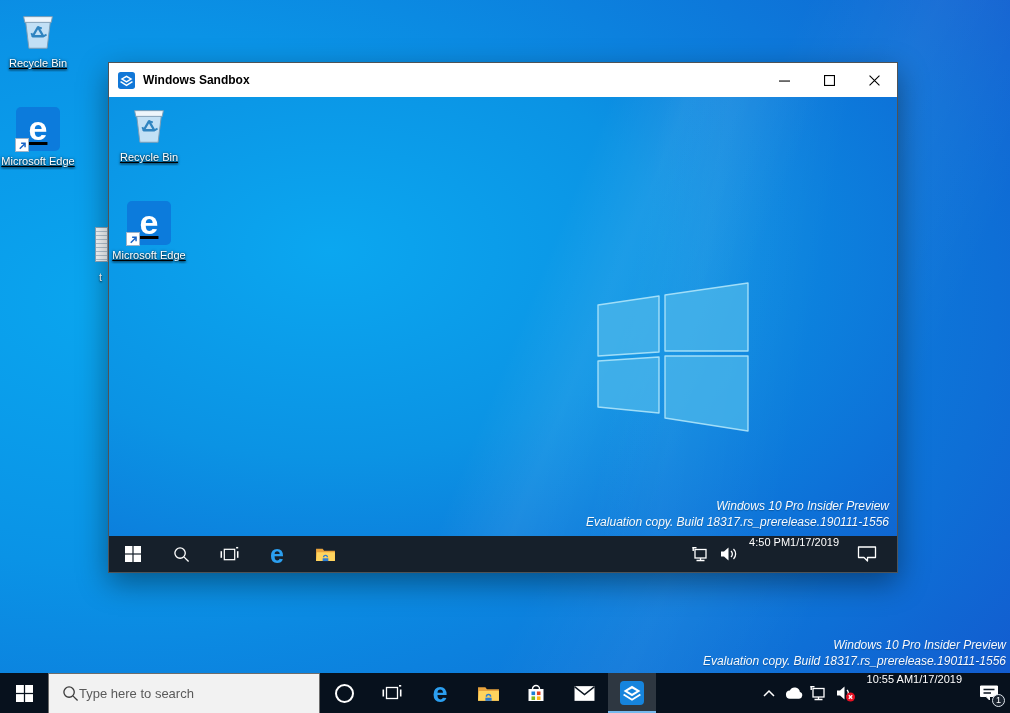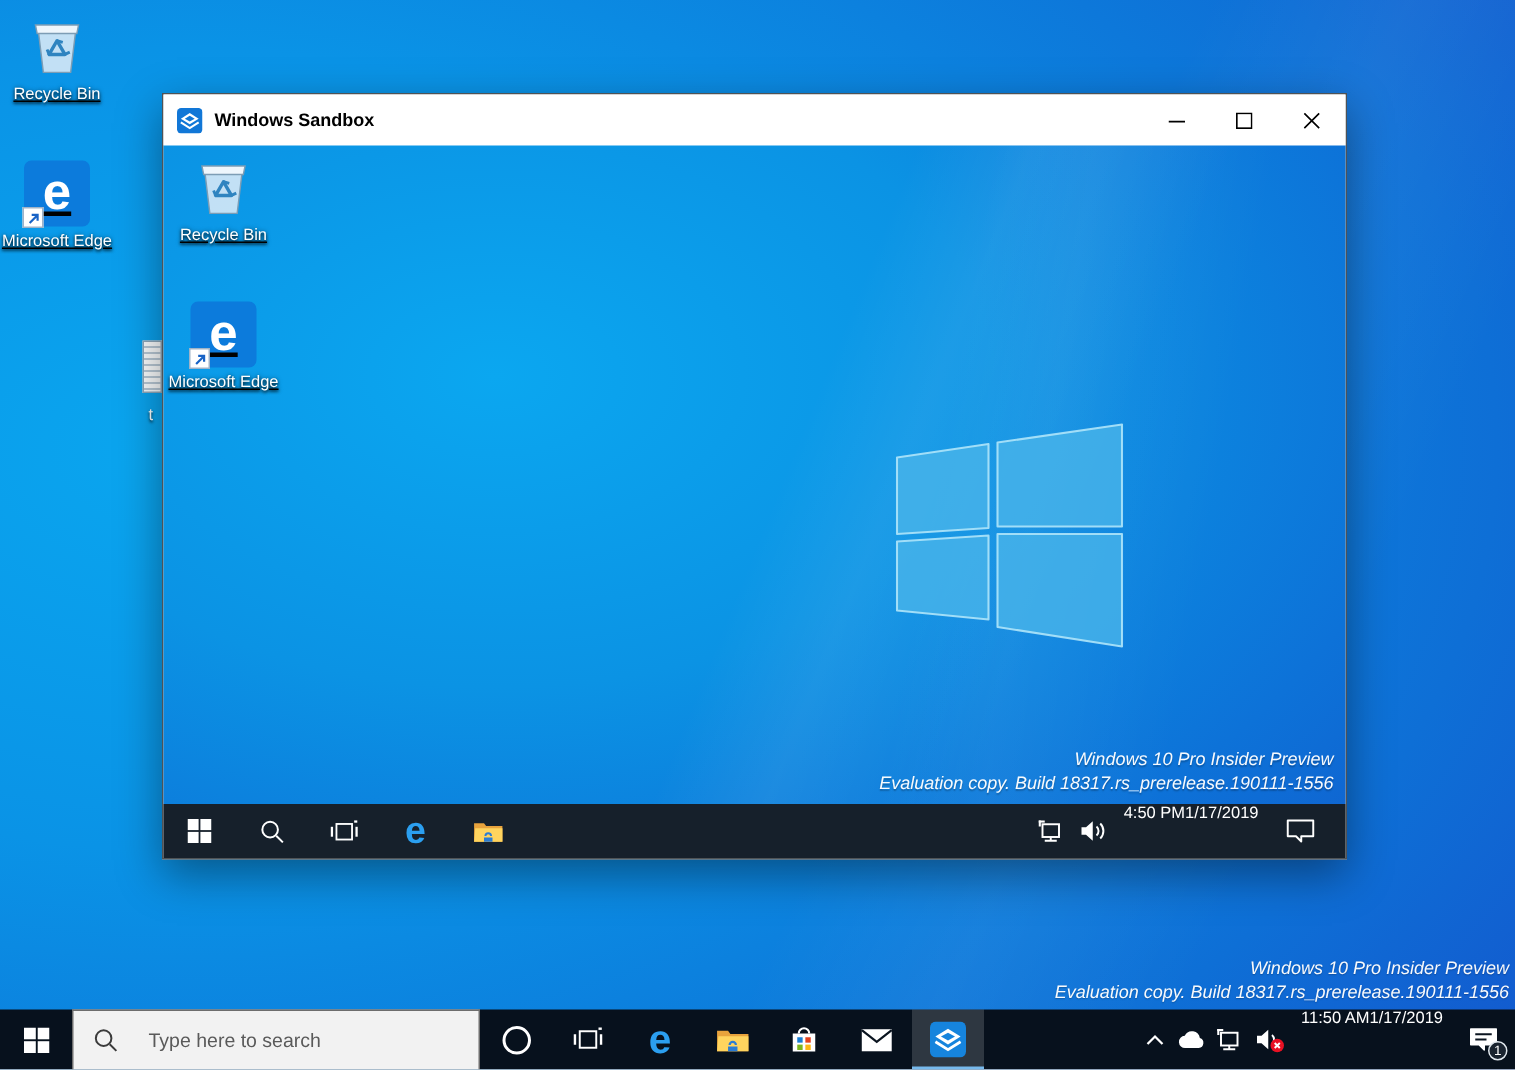--- a/index.html
+++ b/index.html
@@ -68,21 +68,21 @@
   .sandbox-taskbar { flex:0 0 36px; background:#16202b; position:relative; }
   .sandbox-taskbar .tb-btn { width:48px; }
   .sbx-tray { margin-left:auto; display:flex; align-items:stretch; padding-right:8px; }
   .sbx-tray .tb-btn { width:28px; }
   .sbx-tray .tb-btn.action { width:44px; }
 
   .host-taskbar { position:absolute; left:0; top:673px; width:1010px; height:40px; background:#07111d; }
   .host-taskbar .tb-btn { width:48px; }
   .search-box {
     width:272px; height:100%; background:#f2f2f2; border:1px solid #6d6d6d; border-bottom:none;
-    display:flex; align-items:center; gap:20px; padding-left:13px;
+    display:flex; align-items:center; gap:0; padding-left:13px;
   }
   .search-box .ph { font-size:13px; color:#5a5a5a; }
   .cortana-ring { width:19px; height:19px; border:2.5px solid #fff; border-radius:50%; }
   .host-tray { margin-left:auto; display:flex; align-items:stretch; }
   .host-tray .tb-btn { width:25px; }
   .host-tray .tb-btn.vol { width:29px; }
   .host-tray .tb-btn.action { width:42px; position:relative; }
   .badge {
     position:absolute; right:5px; bottom:6px; width:13px; height:13px; border-radius:50%;
     background:#1a2430; border:1px solid #dfe6ec; color:#fff; font-size:9px; line-height:11px; text-align:center;
@@ -356,21 +356,21 @@
     </div>
     <div class="tb-btn vol">
       <svg viewBox="0 0 20 17" width="20" height="17">
         <polygon points="1,5.5 4,5.5 8.5,1.5 8.5,14.5 4,10.5 1,10.5" fill="#fff"></polygon>
         <path d="M11 5 a4 4 0 0 1 0 6" fill="none" stroke="#fff" stroke-width="1.3"></path>
         <circle cx="14.5" cy="12" r="4.5" fill="#e81123"></circle>
         <path d="M12.8 10.3 L16.2 13.7 M16.2 10.3 L12.8 13.7" stroke="#fff" stroke-width="1.3"></path>
       </svg>
     </div>
     <div class="clock">
-      <span>11:50 AM</span>
+      <span>10:55 AM</span>
       <span>1/17/2019</span>
     </div>
     <div class="tb-btn action">
       <svg viewBox="0 0 20 18" width="20" height="18">
         <path d="M1.5 2 L18.5 2 L18.5 12.5 L10.5 12.5 L10.5 16 L7 12.5 L1.5 12.5 Z" fill="#fff" stroke="#fff" stroke-width="1" stroke-linejoin="round"></path>
         <path d="M4.5 5.5 L15.5 5.5 M4.5 9 L12 9" stroke="#0b1520" stroke-width="1.4"></path>
       </svg>
       <span class="badge">1</span>
     </div>
   </div>

